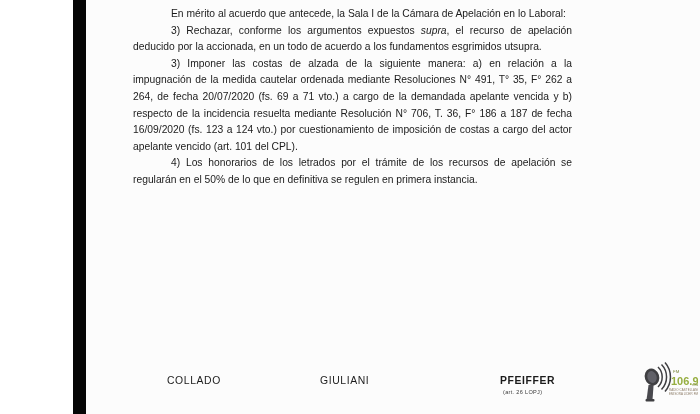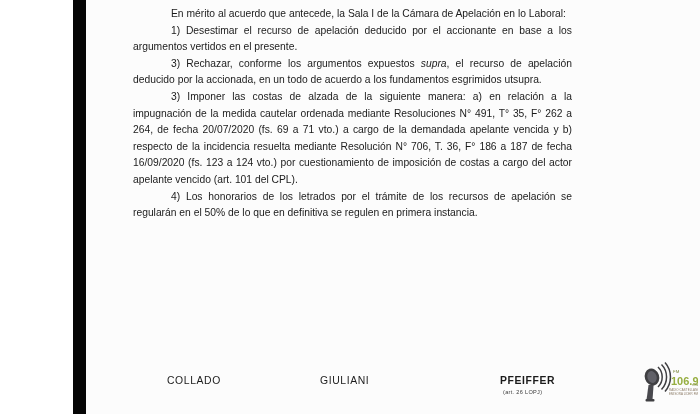--- a/index.html
+++ b/index.html
@@ -127,21 +127,20 @@
   <div id="left-gutter"></div>
   <div id="black-band"></div>
 
   <div id="page">
 
     <div id="doc-body">
 
       <p class="indent">En mérito al acuerdo que antecede, la Sala I de la Cámara de Apelación en lo Laboral:</p>
 
 
-      <p class="indent gap-sm">1) Desestimar el recurso de apelación deducido por el accionante en base a los argumentos vertidos en el presente.</p>
 
       <p class="indent"><span>3) Rechazar, conforme los argumentos expuestos </span><span class="it">supra</span><span>, el recurso de apelación deducido por la accionada, en un todo de acuerdo a los fundamentos esgrimidos utsupra.</span></p>
 
       <p class="indent">3) Imponer las costas de alzada de la siguiente manera: a) en relación a la impugnación de la medida cautelar ordenada mediante Resoluciones N° 491, T° 35, F° 262 a 264, de fecha 20/07/2020 (fs. 69 a 71 vto.) a cargo de la demandada apelante vencida y b) respecto de la incidencia resuelta mediante Resolución N° 706, T. 36, F° 186 a 187 de fecha 16/09/2020 (fs. 123 a 124 vto.) por cuestionamiento de imposición de costas a cargo del actor apelante vencido (art. 101 del CPL).</p>
 
       <p class="indent">4) Los honorarios de los letrados por el trámite de los recursos de apelación se regularán en el 50% de lo que en definitiva se regulen en primera instancia.</p>
 
 
 
     </div>

